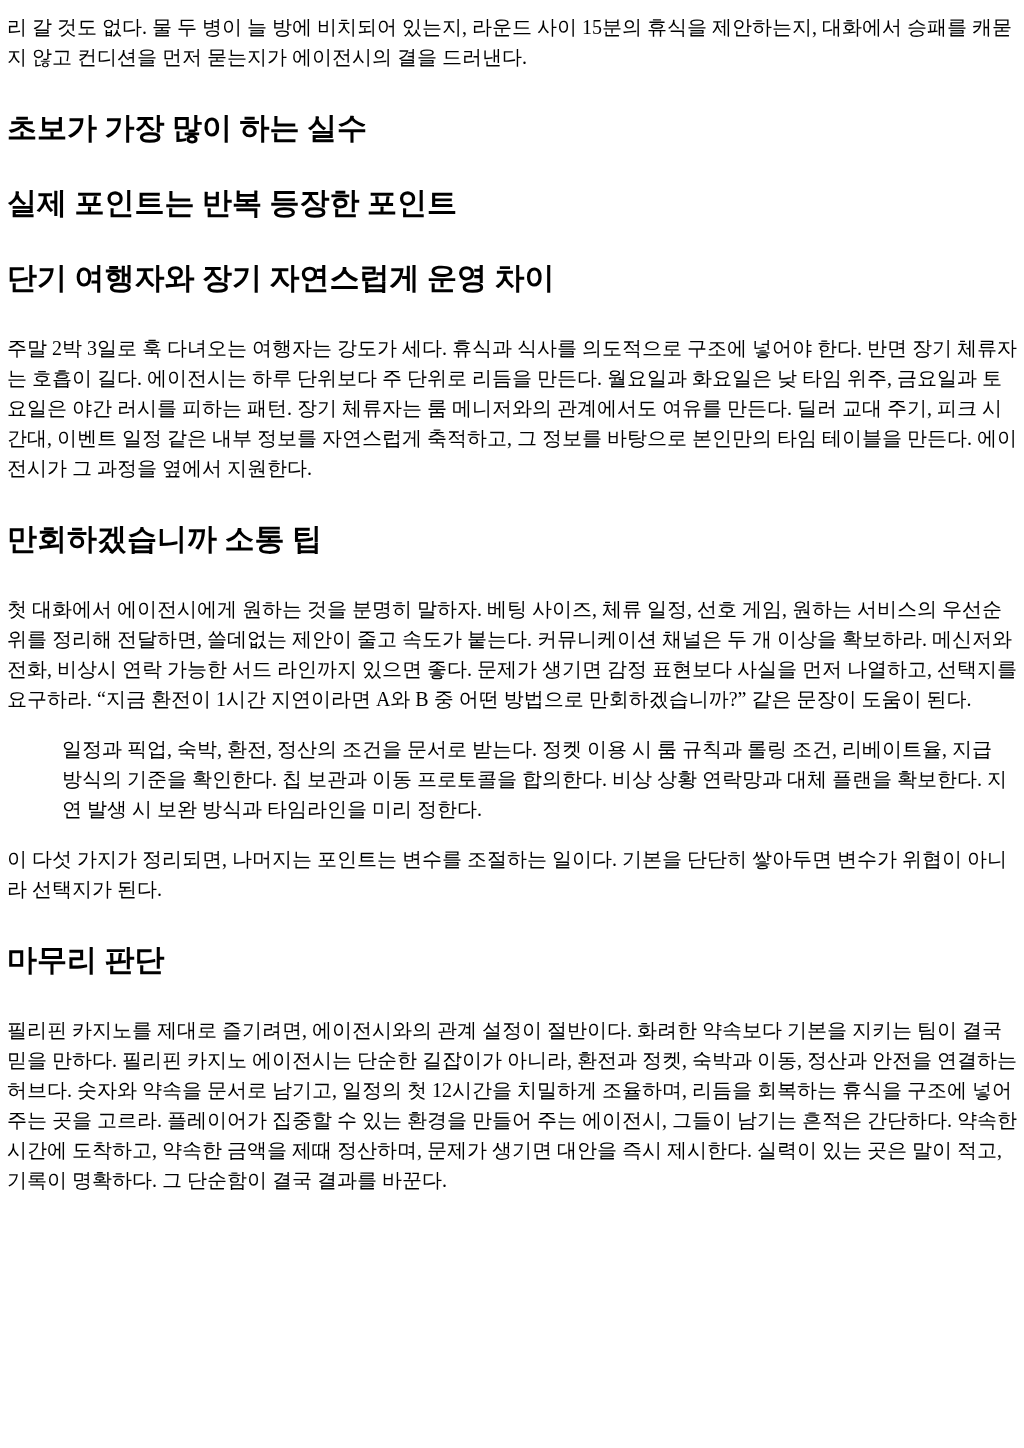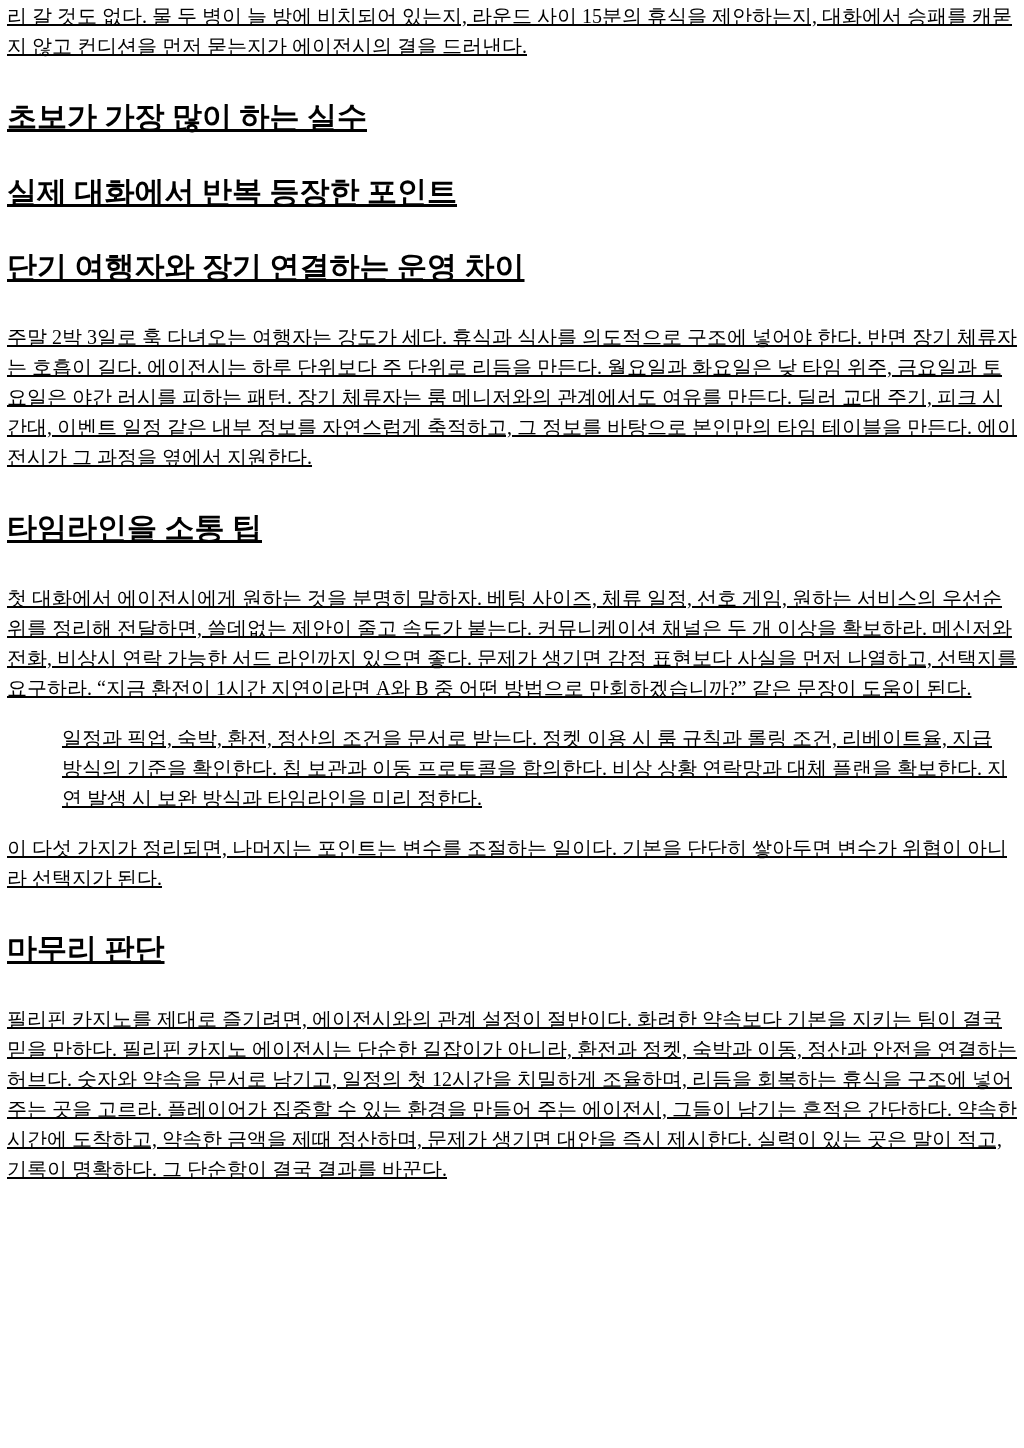--- a/index.html
+++ b/index.html
@@ -8,23 +8,22 @@
     background: #ffffff;
   }
   body {
     width: 1024px;
     color: #000000;
     font-family: "Liberation Serif", "DejaVu Serif", serif;
     font-size: 20px;
     line-height: 1.5;
   }
   article {
-    padding: 5px 7px;
+    padding: 16px 7px;
     overflow: hidden;
-    text-decoration: underline;
   }
   p {
     margin: 20px 0;
     text-align: left;
   }
   p.intro-cut {
     margin-top: -4px; 
   }
   h2 {
     font-size: 30px;
@@ -42,26 +41,26 @@
 </style>
 </head>
 <body>
 
 <article>
 
   <p class="intro-cut">리 갈 것도 없다. 물 두 병이 늘 방에 비치되어 있는지, 라운드 사이 15분의 휴식을 제안하는지, 대화에서 승패를 캐묻지 않고 컨디션을 먼저 묻는지가 에이전시의 결을 드러낸다.</p>
 
   <h2>초보가 가장 많이 하는 실수</h2>
 
-  <h2>실제 대화에서 반복 등장한 포인트</h2>
+  <h2>실제 포인트는 반복 등장한 포인트</h2>
 
-  <h2>단기 여행자와 장기 연결하는 운영 차이</h2>
+  <h2>단기 여행자와 장기 자연스럽게 운영 차이</h2>
   <p>주말 2박 3일로 훅 다녀오는 여행자는 강도가 세다. 휴식과 식사를 의도적으로 구조에 넣어야 한다. 반면 장기 체류자는 호흡이 길다. 에이전시는 하루 단위보다 주 단위로 리듬을 만든다. 월요일과 화요일은 낮 타임 위주, 금요일과 토요일은 야간 러시를 피하는 패턴. 장기 체류자는 룸 메니저와의 관계에서도 여유를 만든다. 딜러 교대 주기, 피크 시간대, 이벤트 일정 같은 내부 정보를 자연스럽게 축적하고, 그 정보를 바탕으로 본인만의 타임 테이블을 만든다. 에이전시가 그 과정을 옆에서 지원한다.</p>
 
-  <h2>타임라인을 소통 팁</h2>
+  <h2>만회하겠습니까 소통 팁</h2>
   <p>첫 대화에서 에이전시에게 원하는 것을 분명히 말하자. 베팅 사이즈, 체류 일정, 선호 게임, 원하는 서비스의 우선순위를 정리해 전달하면, 쓸데없는 제안이 줄고 속도가 붙는다. 커뮤니케이션 채널은 두 개 이상을 확보하라. 메신저와 전화, 비상시 연락 가능한 서드 라인까지 있으면 좋다. 문제가 생기면 감정 표현보다 사실을 먼저 나열하고, 선택지를 요구하라. “지금 환전이 1시간 지연이라면 A와 B 중 어떤 방법으로 만회하겠습니까?” 같은 문장이 도움이 된다.</p>
 
   <blockquote>
     <p>일정과 픽업, 숙박, 환전, 정산의 조건을 문서로 받는다. 정켓 이용 시 룸 규칙과 롤링 조건, 리베이트율, 지급 방식의 기준을 확인한다. 칩 보관과 이동 프로토콜을 합의한다. 비상 상황 연락망과 대체 플랜을 확보한다. 지연 발생 시 보완 방식과 타임라인을 미리 정한다.</p>
   </blockquote>
   <p>이 다섯 가지가 정리되면, 나머지는 포인트는 변수를 조절하는 일이다. 기본을 단단히 쌓아두면 변수가 위협이 아니라 선택지가 된다.</p>
 
   <h2>마무리 판단</h2>
   <p>필리핀 카지노를 제대로 즐기려면, 에이전시와의 관계 설정이 절반이다. 화려한 약속보다 기본을 지키는 팀이 결국 믿을 만하다. 필리핀 카지노 에이전시는 단순한 길잡이가 아니라, 환전과 정켓, 숙박과 이동, 정산과 안전을 연결하는 허브다. 숫자와 약속을 문서로 남기고, 일정의 첫 12시간을 치밀하게 조율하며, 리듬을 회복하는 휴식을 구조에 넣어주는 곳을 고르라. 플레이어가 집중할 수 있는 환경을 만들어 주는 에이전시, 그들이 남기는 흔적은 간단하다. 약속한 시간에 도착하고, 약속한 금액을 제때 정산하며, 문제가 생기면 대안을 즉시 제시한다. 실력이 있는 곳은 말이 적고, 기록이 명확하다. 그 단순함이 결국 결과를 바꾼다.</p>
 

